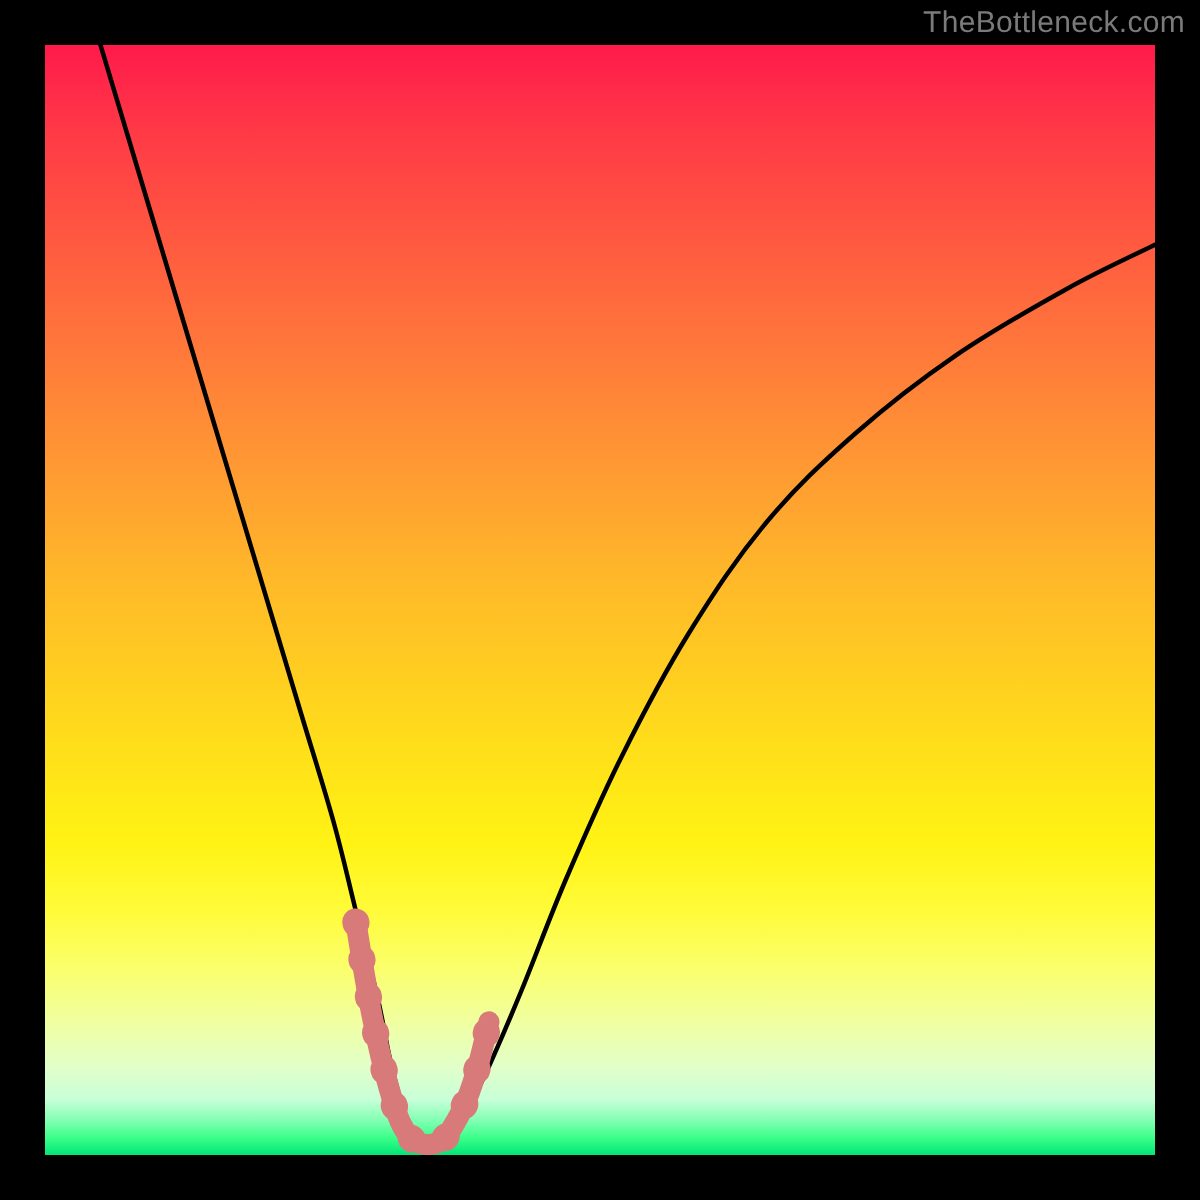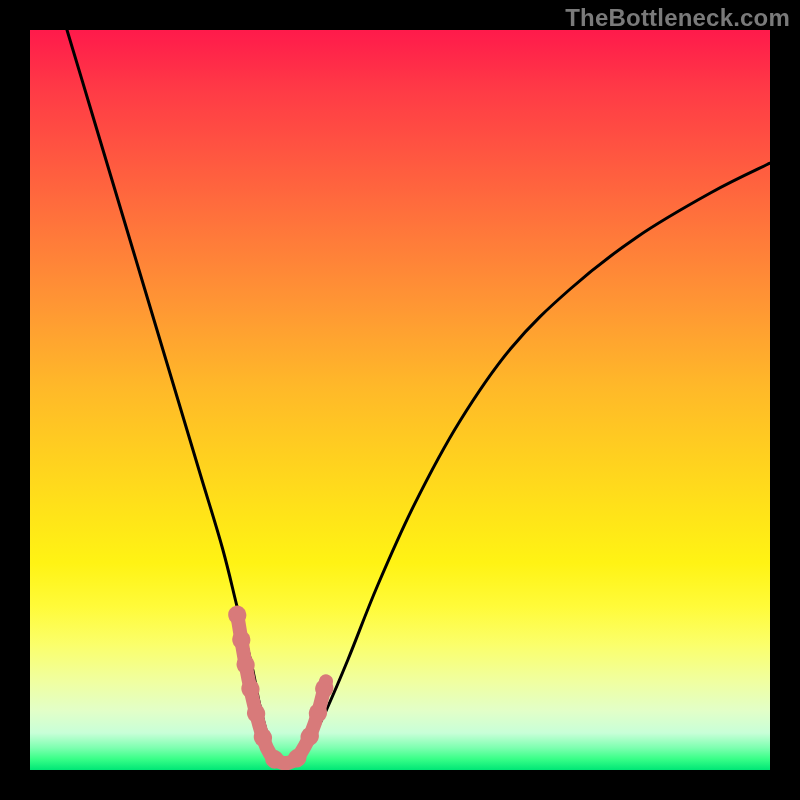--- a/index.html
+++ b/index.html
@@ -44,23 +44,23 @@
       #7dffb0 97%,
       #39ff88 98.5%,
       #00e676 100%
     );
   }
   .watermark {
     position: absolute;
     top: 4px;
     right: 10px;
     color: #7a7a7a;
-    font-size: 24px;
+    font-size: 20px;
     letter-spacing: 0.2px;
-    font-weight: 700;
+    font-weight: 400;
     user-select: none;
   }
   svg.curve {
     position: absolute;
     left: 0;
     top: 0;
     width: 740px;
     height: 740px;
   }
 </style>

